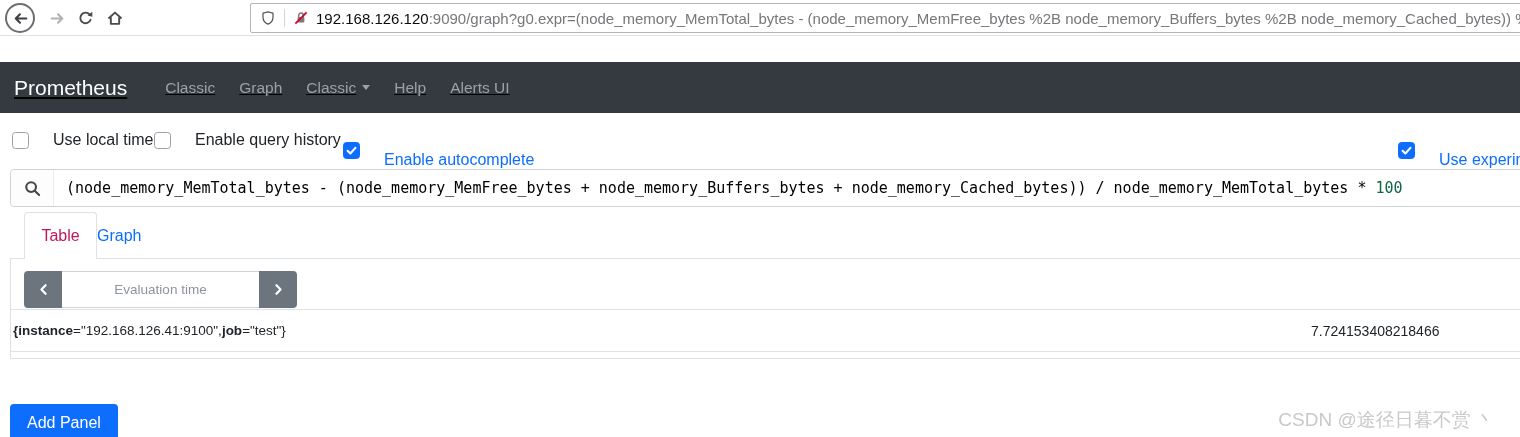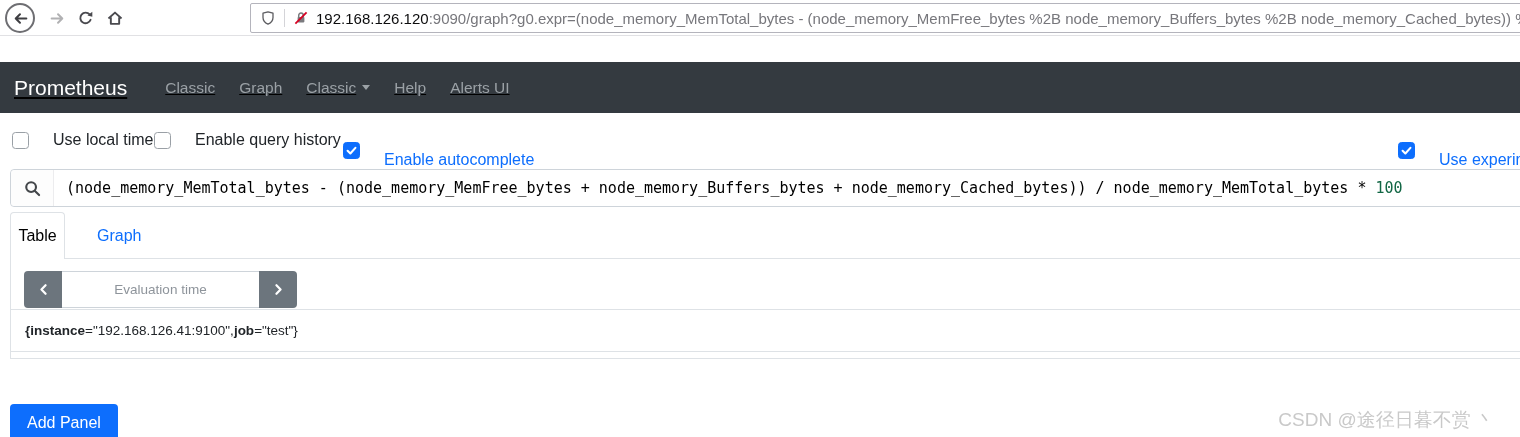--- a/index.html
+++ b/index.html
@@ -44,39 +44,39 @@
   .query-group { position:absolute; left:10px; top:169px; width:1560px; height:38px;
                  border:1px solid #ced4da; border-radius:4px; background:#fff;
                  display:flex; align-items:stretch; }
   .q-icon { width:43px; flex:0 0 auto; display:flex; align-items:center; justify-content:center;
             background:#fdfdfd; border-right:1px solid #ececee; border-radius:4px 0 0 4px; }
   .q-text { font-family:"DejaVu Sans Mono", monospace; font-size:15px; line-height:36px;
             padding-left:12px; white-space:nowrap; color:#000; }
   .q-num { color:#116644; }
 
   
-  .tab-table { position:absolute; left:10px; top:212px; width:55px; height:47px; z-index:2;
+  .tab-table { position:absolute; left:24px; top:212px; width:73px; height:47px; z-index:2;
                background:#fff; border:1px solid #dee2e6; border-bottom:none;
-               border-radius:4px 4px 0 0; color:#000000; font-size:16px;
+               border-radius:4px 4px 0 0; color:#be185d; font-size:16px;
                display:flex; align-items:center; justify-content:center; }
   .tab-graph { position:absolute; left:97px; top:227px; color:#0d6efd; font-size:16px; z-index:2; }
   .panel { position:absolute; left:10px; top:258px; width:1560px; height:101px;
            background:#fff; border:1px solid #dee2e6; border-right:none; }
 
   .stepper { position:absolute; left:13px; top:12px; display:flex; height:37px; }
   .step-btn { width:38px; background:#6c757d; display:flex; align-items:center; justify-content:center; }
   .step-btn.left  { border-radius:4px 0 0 4px; }
   .step-btn.right { border-radius:0 4px 4px 0; }
   .step-input { width:197px; border-top:1px solid #ced4da; border-bottom:1px solid #ced4da;
                 background:#fff; color:#8e949b; font-size:13.5px;
                 display:flex; align-items:center; justify-content:center; }
 
   .result-row { position:absolute; left:0; right:0; top:50px; height:43px;
                 border-top:1px solid #dee2e6; border-bottom:1px solid #dee2e6; }
-  .series { position:absolute; left:14px; top:0; height:100%; display:flex; align-items:center;
+  .series { position:absolute; left:2px; top:0; height:100%; display:flex; align-items:center;
             font-size:13.5px; color:#212529; white-space:nowrap; }
   .series b { font-weight:bold; }
   .result-value { position:absolute; left:1300px; top:0; height:100%; display:flex;
                   align-items:center; font-size:14px; color:#212529; }
 
   
   .add-panel { position:absolute; left:10px; top:404px; background:#0d6efd; color:#fff;
                font-size:16px; padding:10px 17px; border-radius:4px; border:none; }
   .watermark { position:absolute; right:25px; top:407px; font-size:19px; color:#c9c9c9;
                text-shadow:1px 1px 0 #fff; white-space:nowrap; }
@@ -218,17 +218,18 @@
     </div>
   </div>
 
   <div class="result-row">
     <span class="series">
         <b>{instance</b>
         <span>="192.168.126.41:9100", </span>
         <b>job</b>
         <span>="test"}</span>
       </span>
+    <span class="result-value">7.724153408218466</span>
   </div>
 </div>
 
 <button class="add-panel">Add Panel</button>
 <div class="watermark">CSDN @途径日暮不赏 丶</div>
 
 </body></html>

